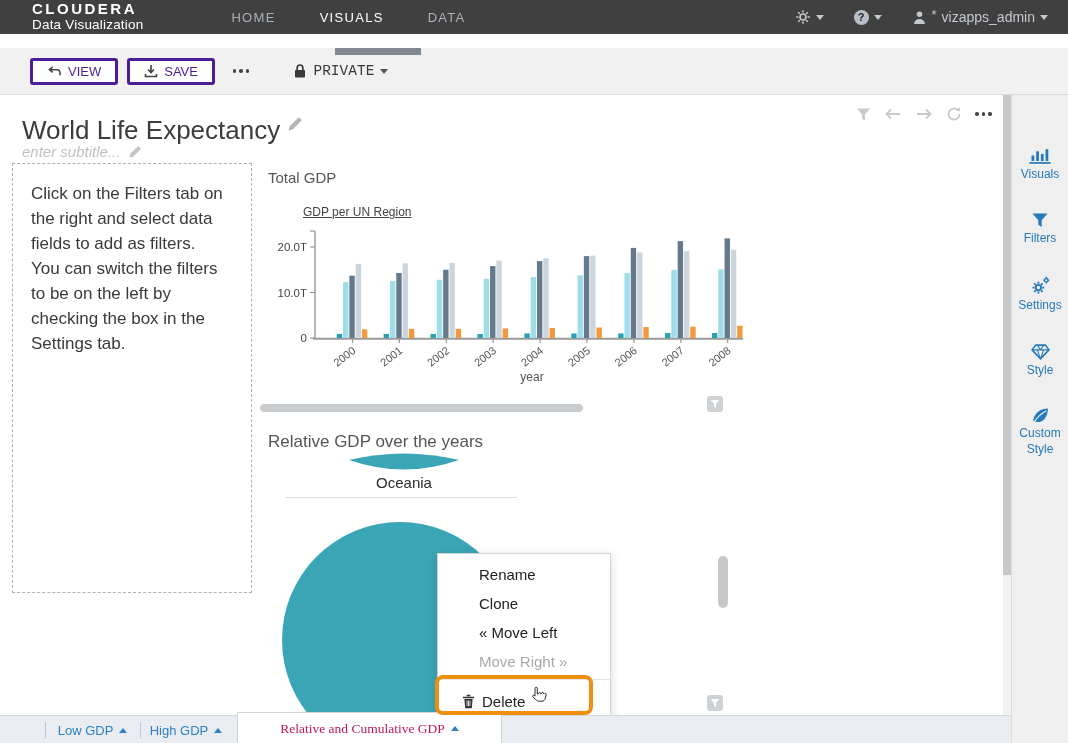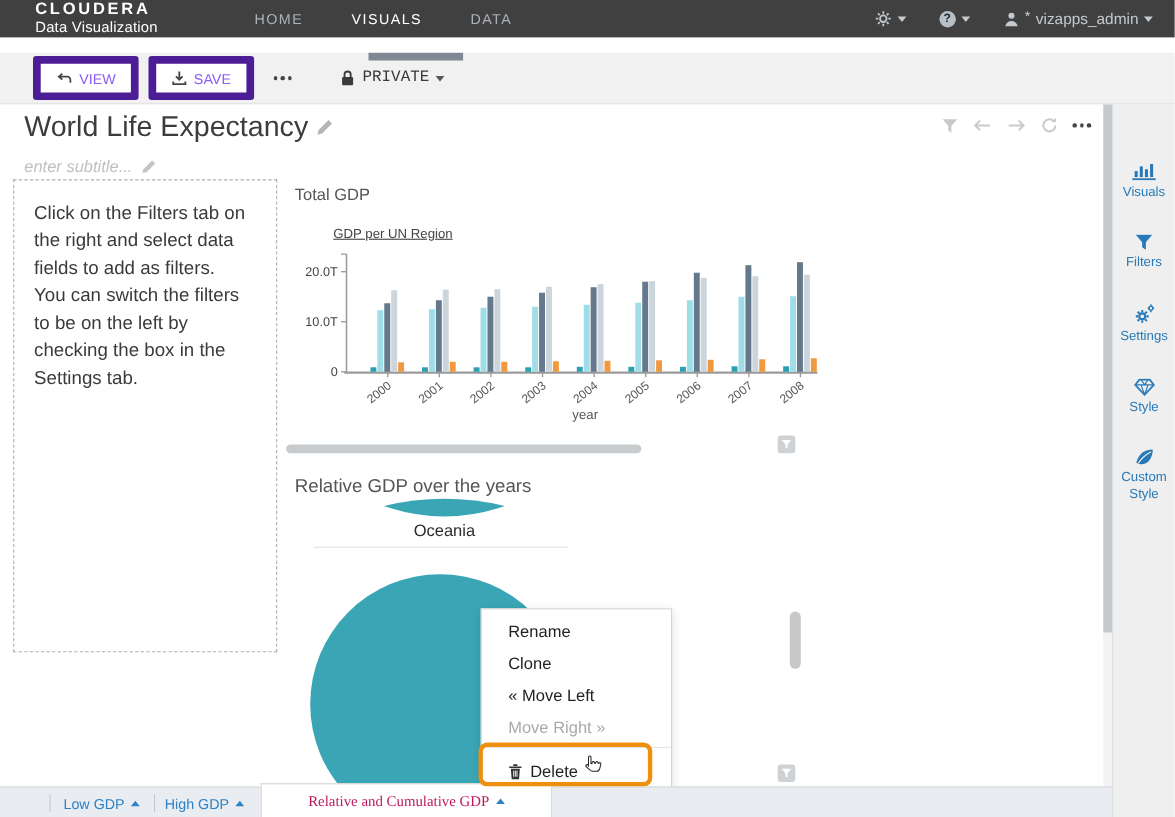--- a/index.html
+++ b/index.html
@@ -17,32 +17,32 @@
   .nav-item.active { color:#fff; }
   .nav-right { margin-left:auto; margin-right:20px; display:flex; align-items:center; gap:30px; color:#c3c9cf; }
   .nav-right .grp { display:flex; align-items:center; gap:5px; font-size:14px; }
   .caret-down { width:0; height:0; border-left:4.5px solid transparent; border-right:4.5px solid transparent; border-top:5px solid #c3c9cf; display:inline-block; }
   .help-circle { width:15px; height:15px; border-radius:50%; background:#b9bfc6; color:#1b242c; font-size:11px; font-weight:bold; display:flex; align-items:center; justify-content:center; }
   .user-star { font-size:13px; position:relative; top:-3px; }
   .nav-indicator { position:absolute; left:335px; top:48px; width:86px; height:7px; background:#7f8893; z-index:5; }
 
   
   .toolbar { position:absolute; left:0; top:48px; width:1068px; height:47px; background:#f1f1f1; border-bottom:1px solid #dcdcdc; display:flex; align-items:center; }
-  .btn { display:flex; align-items:center; gap:6px; background:#fff; border:7px solid #4c1d95; border-radius:3px; height:40px; padding:0 14px; font-size:13px; color:#8b5cf6; cursor:pointer; }
+  .btn { display:flex; align-items:center; gap:6px; background:#fff; border:3px solid #4c1d95; border-radius:3px; height:27px; padding:0 14px; font-size:13px; color:#4c1d95; cursor:pointer; }
   .btn-view { margin-left:30px; }
   .btn-save { margin-left:9px; }
   .dots { display:flex; gap:3px; align-items:center; cursor:pointer; }
   .dots i { width:3.5px; height:3.5px; background:#444; border-radius:50%; display:block; }
   .dots-toolbar { margin-left:18px; }
   .privacy { display:flex; align-items:center; gap:6px; margin-left:44px; font-size:14.5px; color:#3a3a3a; cursor:pointer;font-family:Liberation Mono, monospace; }
   .privacy .caret-down { border-top-color:#555; }
 
   
   .content { position:absolute; left:0; top:95px; width:1003px; height:620px; background:#fff; overflow:hidden; }
-  .page-title-row { position:absolute; left:22px; top:5px; display:flex; align-items:center; gap:7px; }
+  .page-title-row { position:absolute; left:22px; top:20px; display:flex; align-items:flex-start; gap:7px; }
   .page-title { font-size:26px; color:#3c3c3c; font-weight:400; }
   .title-actions { position:absolute; left:856px; top:11px; display:flex; align-items:center; gap:13px; }
   .subtitle-row { position:absolute; left:22px; top:48px; display:flex; align-items:center; gap:8px; }
   .subtitle { font-size:15px; font-style:italic; color:#c0c0c0; }
 
   .note-box { position:absolute; left:12px; top:68px; width:240px; height:430px; border:1px dashed #b0b0b0; padding:18px 16px 0 18px; }
   .note-box div { font-size:17px; color:#3a3a3a; line-height:1.47; }
 
   .chart-title { position:absolute; left:268px; top:74px; font-size:15px; color:#555; }
   .chart-sub { position:absolute; left:303px; top:110px; font-size:12px; color:#444;text-decoration:underline; }
@@ -54,21 +54,21 @@
 
   .section2-title { position:absolute; left:268px; top:337px; font-size:17px; color:#555; }
   .crescent { position:absolute; left:349px; top:357px; }
   .oceania { position:absolute; left:304px; top:379px; width:200px; text-align:center; font-size:15px; color:#2b2b2b; }
   .divider { position:absolute; left:285px; top:402px; width:232px; height:1px; background:#e0e0e0; }
   .pie { position:absolute; left:282px; top:427px; width:236px; height:236px; border-radius:50%; }
   .vscroll-thumb { position:absolute; left:718px; top:461px; width:10px; height:52px; background:#c8c8c8; border-radius:5px; cursor:pointer; }
 
   
   .ctx-menu { position:absolute; left:437px; top:458px; width:174px; background:#fff; border:1px solid #d4d4d4; box-shadow:0 2px 10px rgba(0,0,0,.15); padding:6px 0; z-index:20; }
-  .ctx-item { height:29px; display:flex; align-items:center; padding-left:24px; font-size:15px; color:#222; cursor:pointer; }
+  .ctx-item { height:29px; display:flex; align-items:center; padding-left:41px; font-size:15px; color:#222; cursor:pointer; }
   .ctx-item.disabled { color:#a9a9a9; cursor:default; }
   .ctx-sep { height:1px; background:#e5e5e5; margin:3px 0; }
   .ctx-delete { height:36px; display:flex; align-items:center; gap:7px; padding-left:24px; font-size:15px; color:#222; cursor:pointer; }
   .delete-highlight { position:absolute; left:435px; top:580px; width:158px; height:40px; border:4px solid #ee8f0e; border-radius:8px; z-index:30; pointer-events:none; }
   .cursor-hand { position:absolute; left:530px; top:591px; z-index:40; }
 
   
   .vscroll-strip { position:absolute; left:1003px; top:95px; width:8px; height:648px; background:#f3f3f3; }
   .vscroll-strip .thumb { position:absolute; left:0; top:0; width:8px; height:480px; background:#c6c9cc; cursor:pointer; }
   .sidebar { position:absolute; left:1011px; top:95px; width:57px; height:648px; background:#efefef; border-left:1px solid #dddddd; }

